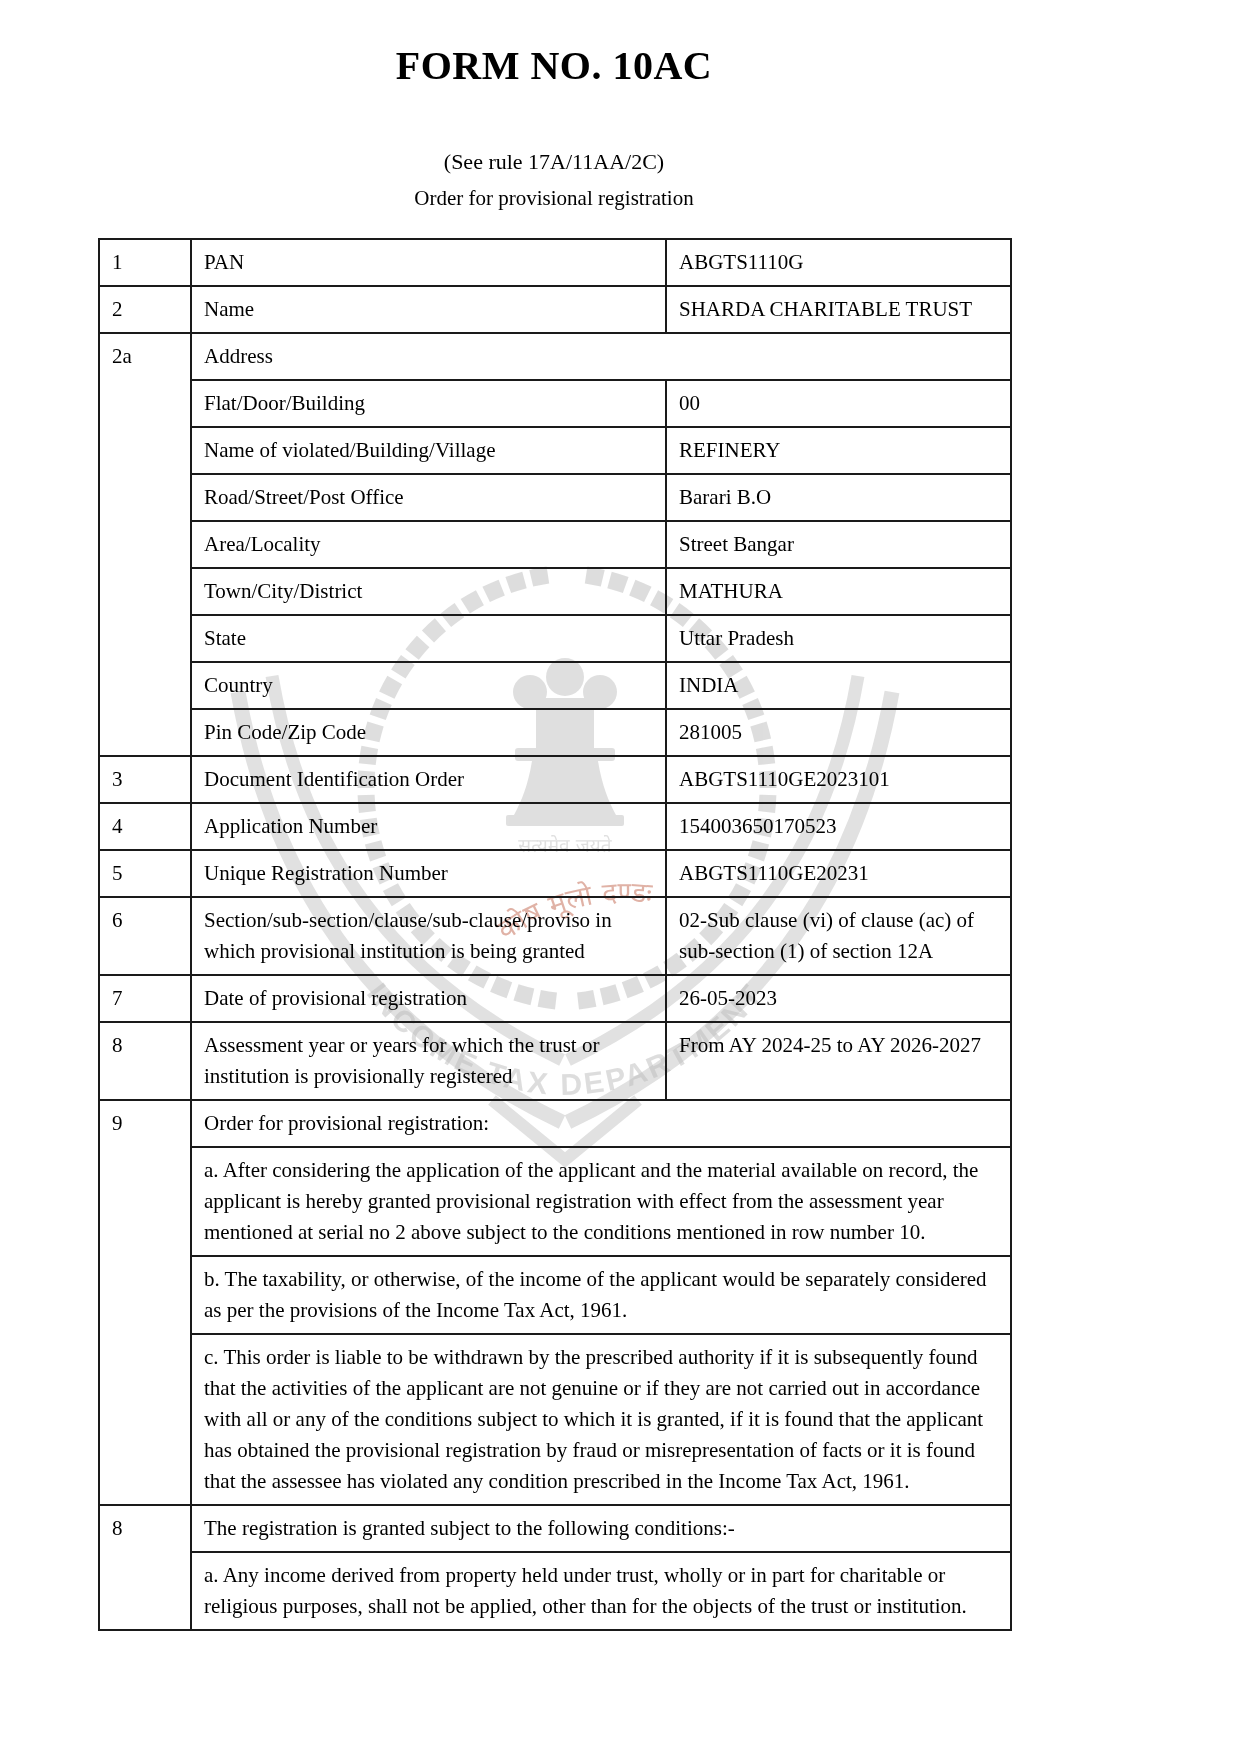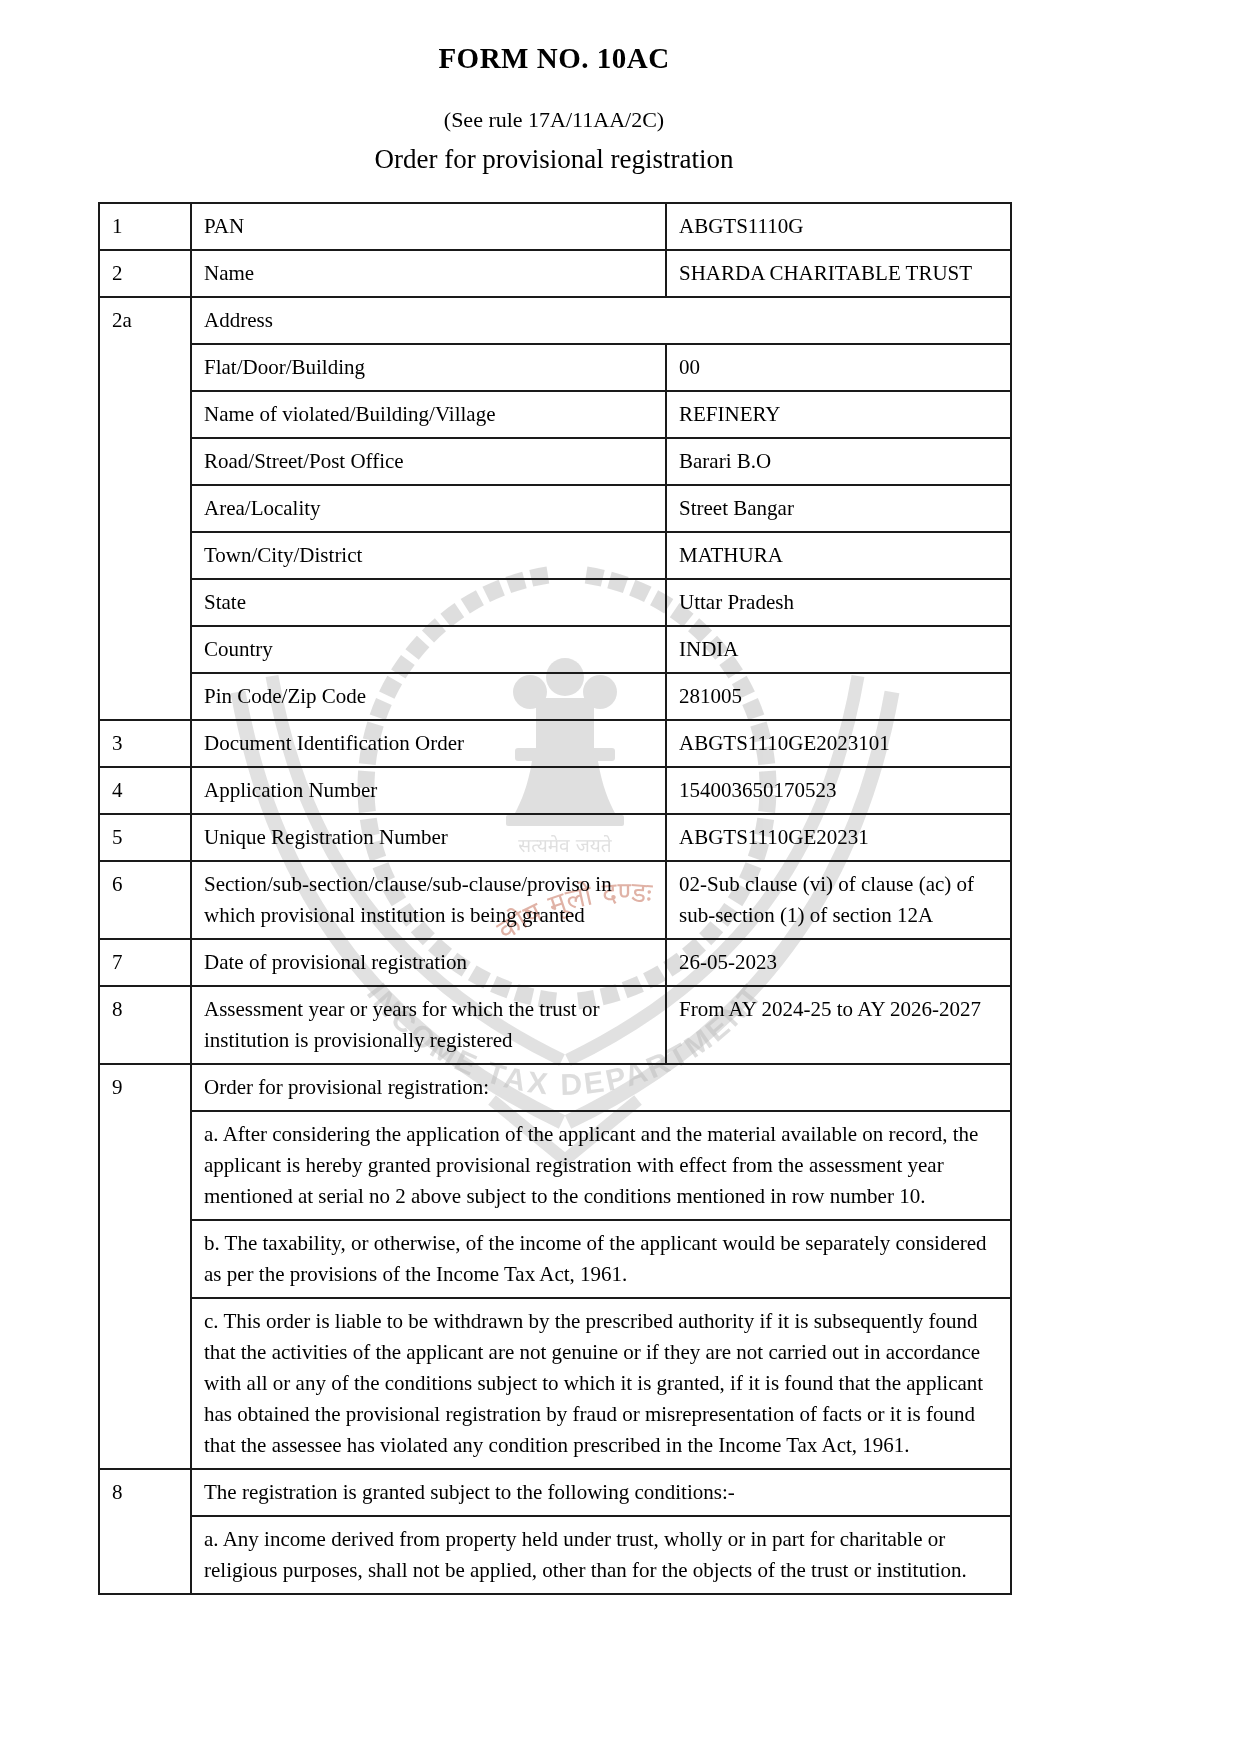--- a/index.html
+++ b/index.html
@@ -22,31 +22,31 @@
     pointer-events:none;
   }
   .doc{
     position:relative;
     z-index:1;
     padding:42px 0 0 98px;
     width:912px;
   }
   .headings{ text-align:center; width:912px; }
   .title{
-    font-size:29px;
+    font-size:40px;
     font-weight:bold;
     letter-spacing:0.5px;
     margin:0;
   }
   .rule-line{
     font-size:22px;
-    margin-top:32px;
+    margin-top:60px;
   }
   .order-line{
-    font-size:27px;
+    font-size:21px;
     margin-top:11px;
   }
   table.form{
     border-collapse:collapse;
     margin-top:27px;
     width:912px;
     table-layout:fixed;
   }
   table.form td{
     border:2px solid #1a1a1a;

